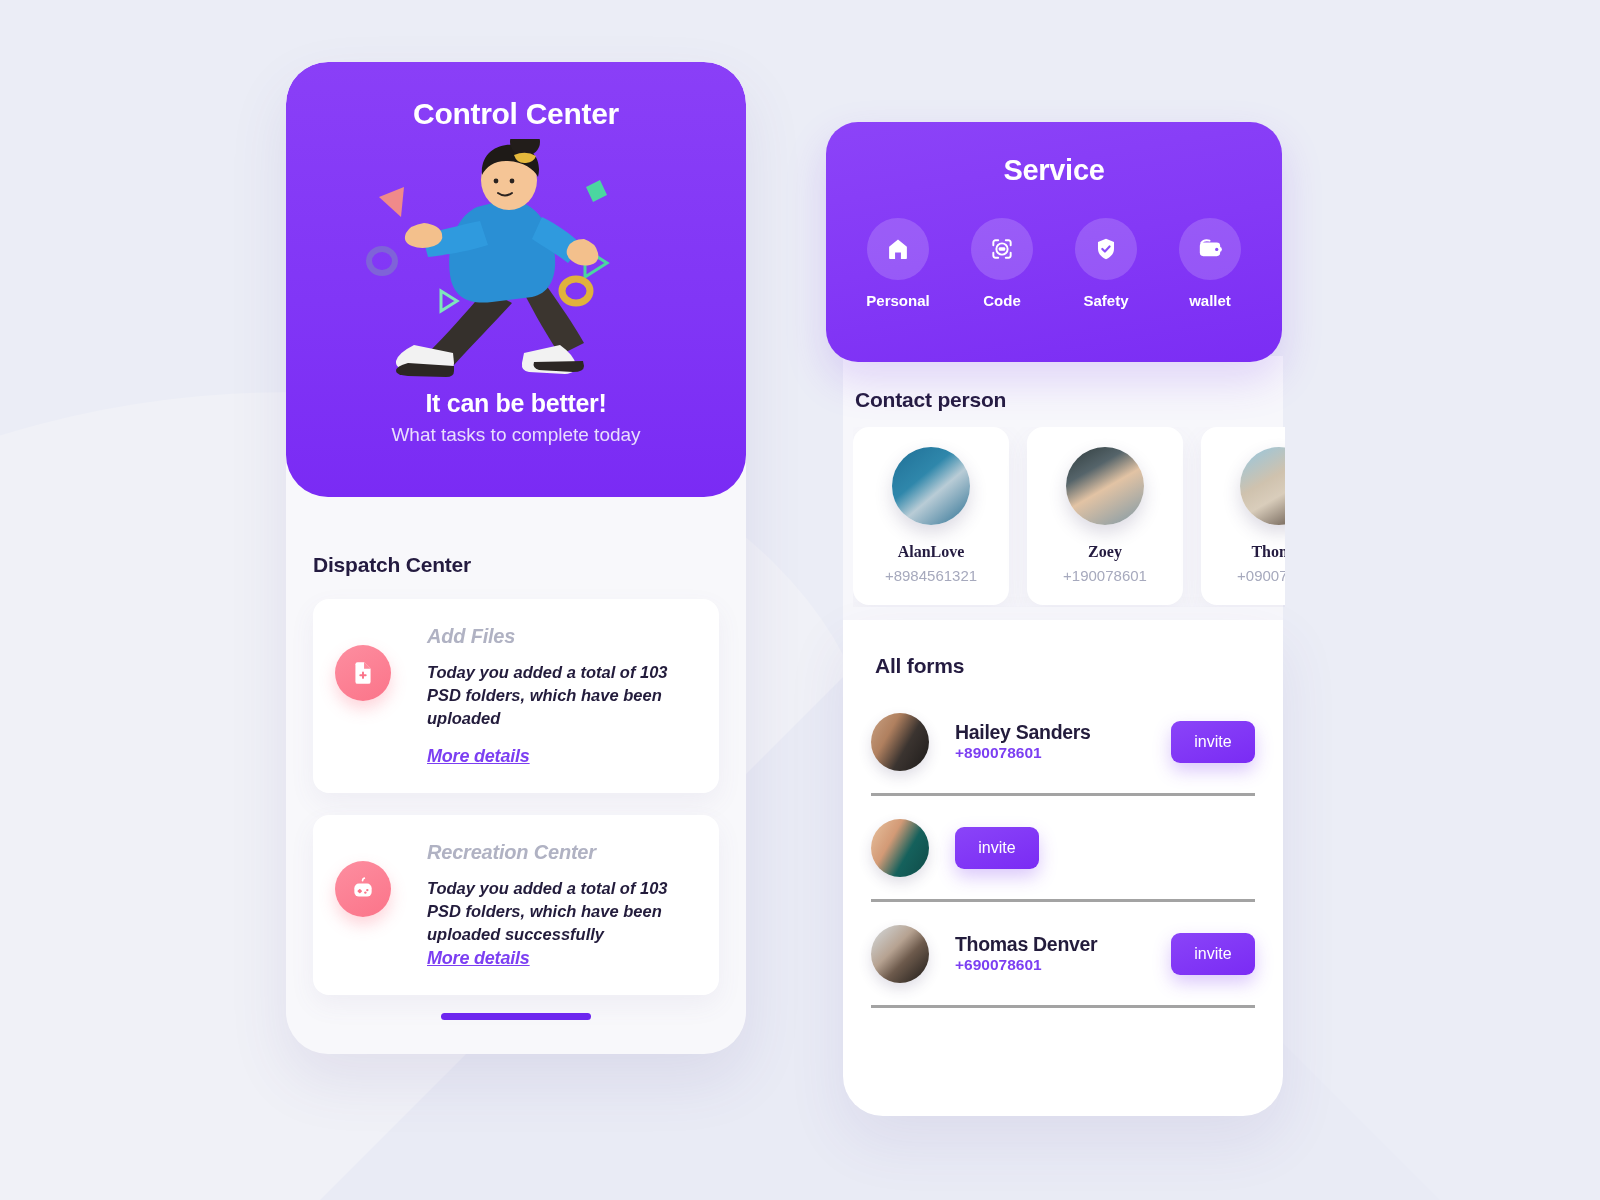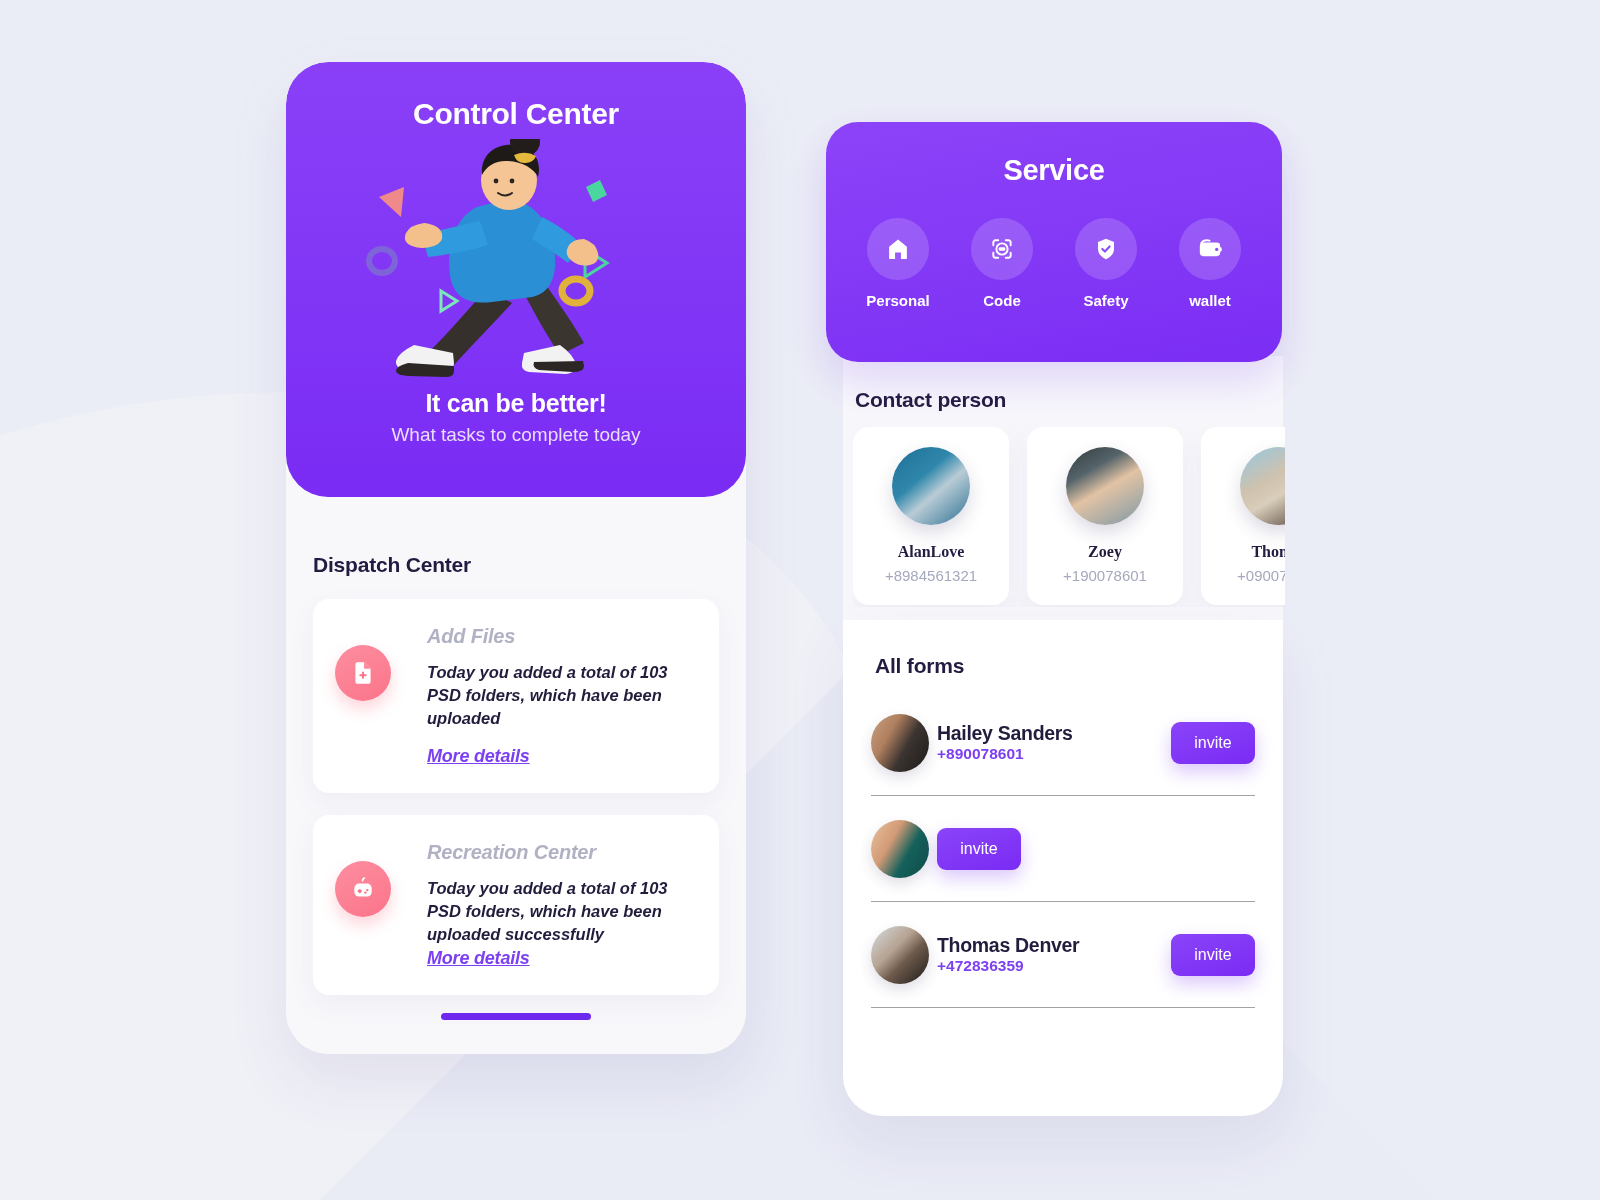--- a/index.html
+++ b/index.html
@@ -260,22 +260,22 @@
     font-size: 17px;
     color: #7c3ff2;
   }
   .search-input::placeholder { color: #7c3ff2; opacity: 1; }
 
   .form-rows { margin: 12px 28px 0 28px; }
   .form-row {
     display: flex;
     align-items: center;
     height: 106px;
-    border-bottom: 1px solid #a3a3a3;
-    gap: 8px;
+    border-bottom: 3px solid #a3a3a3;
+    gap: 26px;
   }
   .row-av {
     flex: 0 0 auto;
     width: 58px; height: 58px;
     border-radius: 50%;
     background-size: cover;
     box-shadow: 0 6px 14px rgba(60,50,100,0.16);
   }
   .row-info { flex: 1 1 auto; }
   .row-name {
@@ -416,21 +416,21 @@
 
       <div class="form-row">
         <div class="row-av" style="background-image:linear-gradient(120deg,#e8c3a0 0%,#d39a76 35%,#15615c 62%,#0f4a47 100%);"></div>
         <button class="invite-btn">invite</button>
       </div>
 
       <div class="form-row">
         <div class="row-av" style="background-image:linear-gradient(135deg,#d6dde1 0%,#b6a291 40%,#6d5a4c 60%,#1b1917 100%);"></div>
         <div class="row-info">
           <div class="row-name">Thomas Denver</div>
-          <div class="row-phone">+472836359</div>
+          <div class="row-phone">+690078601</div>
         </div>
         <button class="invite-btn">invite</button>
       </div>
     </div>
   </div>
 
   <div class="contact-head">Contact person</div>
   <div class="contact-strip">
 
     <div class="contact-card">

